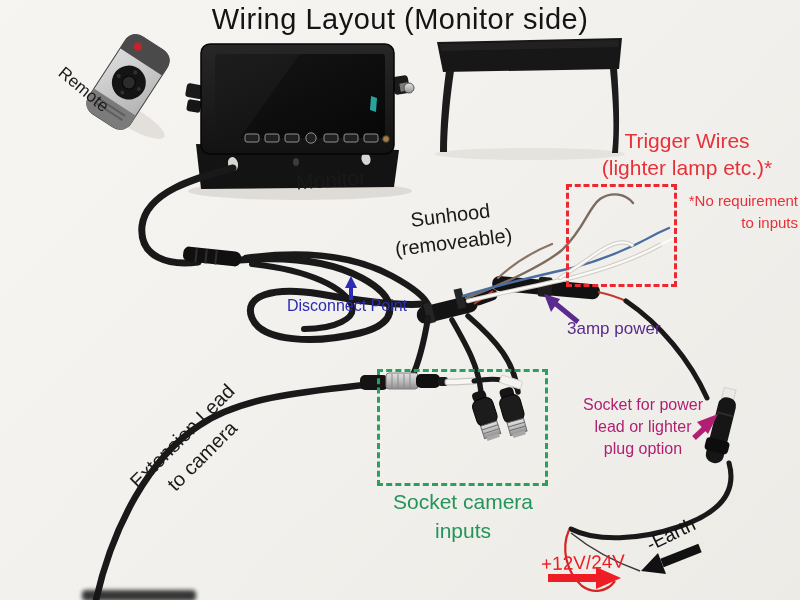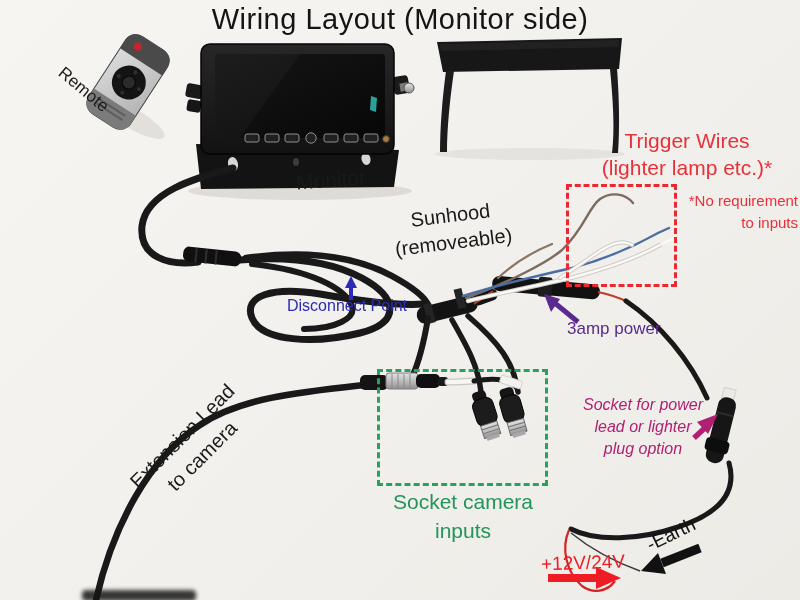--- a/index.html
+++ b/index.html
@@ -14,21 +14,21 @@
   #remote-label{left:67px;top:63px;font-size:17px;transform:rotate(40deg);transform-origin:left top;}
   #monitor-label{left:296px;top:168px;font-size:21px;transform:rotate(-4deg);}
   #sunhood-label{left:378px;top:202px;width:148px;font-size:20px;line-height:27px;transform:rotate(-7deg);}
   #trigger-label{left:587px;top:127px;width:200px;font-size:21px;line-height:27px;color:#e93038;}
   #trigger-note{left:672px;top:190px;width:126px;font-size:15px;line-height:22px;color:#e93038;text-align:right;}
   #disconnect-label{left:287px;top:297px;font-size:16px;color:#2b2bb4;}
   #fuse-label{left:567px;top:319px;font-size:17px;color:#5b2a8e;}
   #extension-label{left:92px;top:393px;width:200px;height:106px;display:flex;flex-direction:column;
     align-items:center;justify-content:center;font-size:20px;line-height:28px;transform:rotate(-45deg);}
   #camera-inputs-label{left:378px;top:487px;width:170px;font-size:21px;line-height:29px;color:#23945a;}
-  #socket-label{left:578px;top:394px;width:130px;font-size:16px;line-height:22px;color:#b01f72;font-style:italic;}
+  #socket-label{left:578px;top:394px;width:130px;font-size:16px;line-height:22px;color:#b01f72;}
   #plus-label{left:541px;top:552px;font-size:19px;color:#ee1c25;transform:rotate(-2deg);}
   #earth-label{left:643px;top:536px;font-size:19px;color:#111;transform:rotate(-26deg);transform-origin:left top;}
   .dashed-box{position:absolute;}
   #trigger-box{left:566px;top:184px;width:105px;height:97px;border:3px dashed #ea2a30;}
   #camera-box{left:377px;top:369px;width:165px;height:111px;border:3px dashed #2aa05e;}
   svg{position:absolute;left:0;top:0;}
   .blur{filter:blur(2px);}
 </style>
 </head>
 <body>

